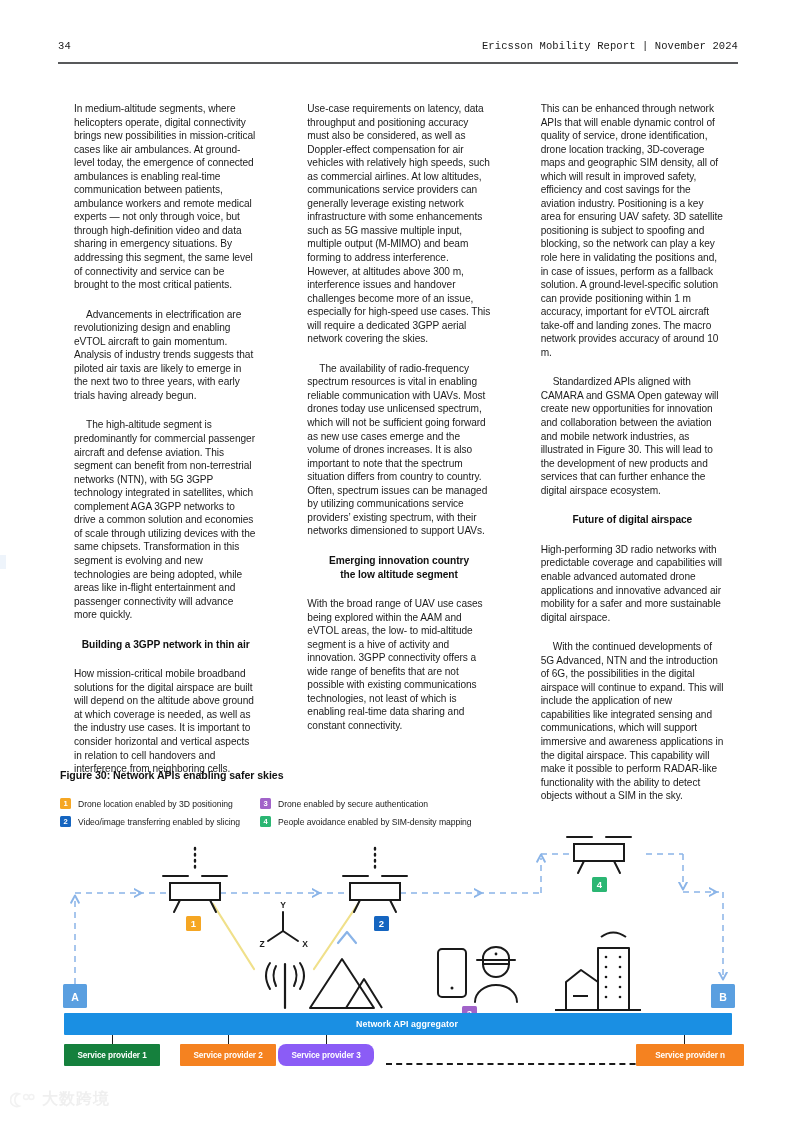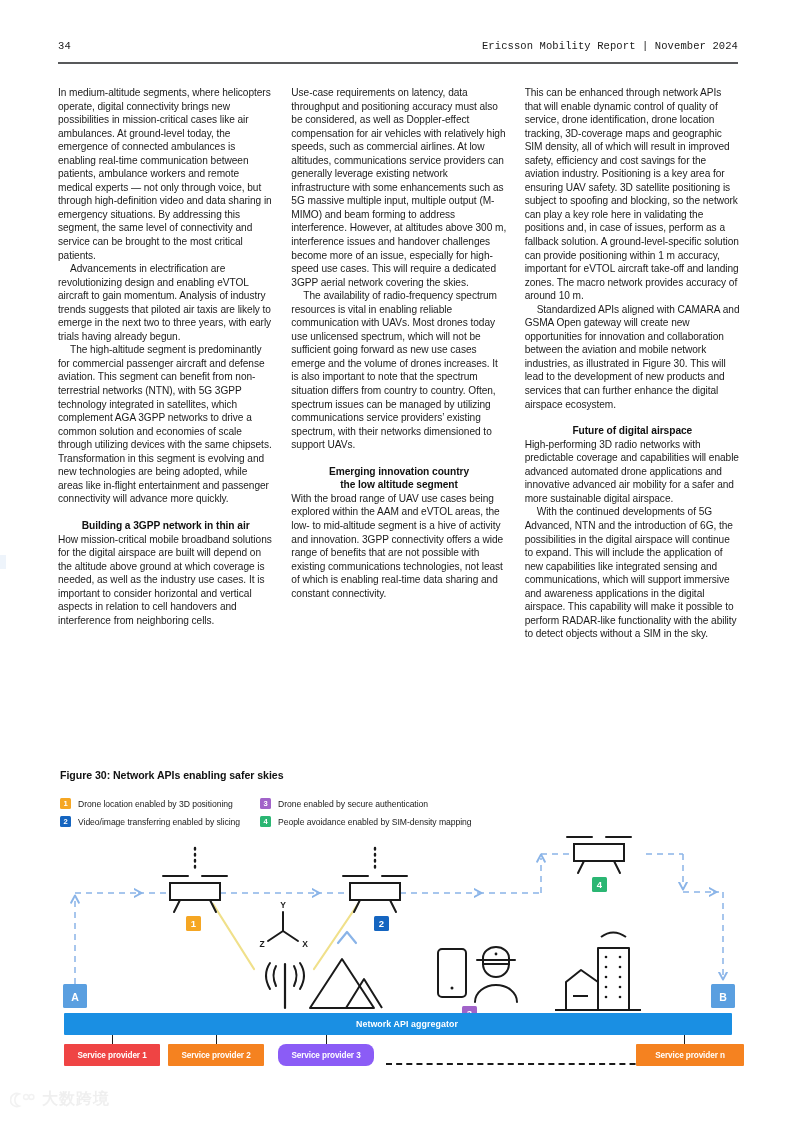--- a/index.html
+++ b/index.html
@@ -25,21 +25,21 @@
     background:#58595b;
   }
 
   
   .columns {
     position:absolute; left:58px; top:86px; width:682px;
     display:flex; gap:18px;
   }
   .col { width:auto; flex:1 1 0; }
   .col p {
-    margin:0;
+    margin:16px;
     font-size:10.15px;
     line-height:13.55px;
     color:#1b1b1b;
     letter-spacing:-0.05px;
     text-align:left;
   }
   .col p.indent { text-indent:12px; }
   .col h3 {
     margin:13px 0 0 0;
     font-size:10.2px;
@@ -318,25 +318,25 @@
         <text x="665" y="165" font-family="Liberation Sans, sans-serif" font-size="10.5" font-weight="bold" fill="#ffffff" text-anchor="middle">B</text>
       </g>
     </svg>
   </div>
 
   <div class="api-bar" style="background: rgb(26, 143, 227);">
     <div class="api-bar-label">Network API aggregator</div>
   </div>
 
   <div class="providers">
-    <div class="provider" style="left: 0px; width: 96px; background: #ef4444;">
+    <div class="provider" style="left: 0px; width: 96px; background: #15803d;">
       <div class="connector" style="left:48px;"></div>
       <span>Service provider 1</span>
     </div>
-    <div class="provider" style="left: 104px; width: 96px; background: rgb(245, 130, 32);">
+    <div class="provider" style="left: 116px; width: 96px; background: rgb(245, 130, 32);">
       <div class="connector" style="left:48px;"></div>
       <span>Service provider 2</span>
     </div>
     <div class="provider" style="left: 214px; width: 96px; background: #8b5cf6; border-radius: 8px;">
       <div class="connector" style="left:48px;"></div>
       <span>Service provider 3</span>
     </div>
     <div class="prov-dash"></div>
     <div class="provider" style="left: 572px; width: 108px; background: rgb(245, 130, 32);">
       <div class="connector" style="left:48px;"></div>

